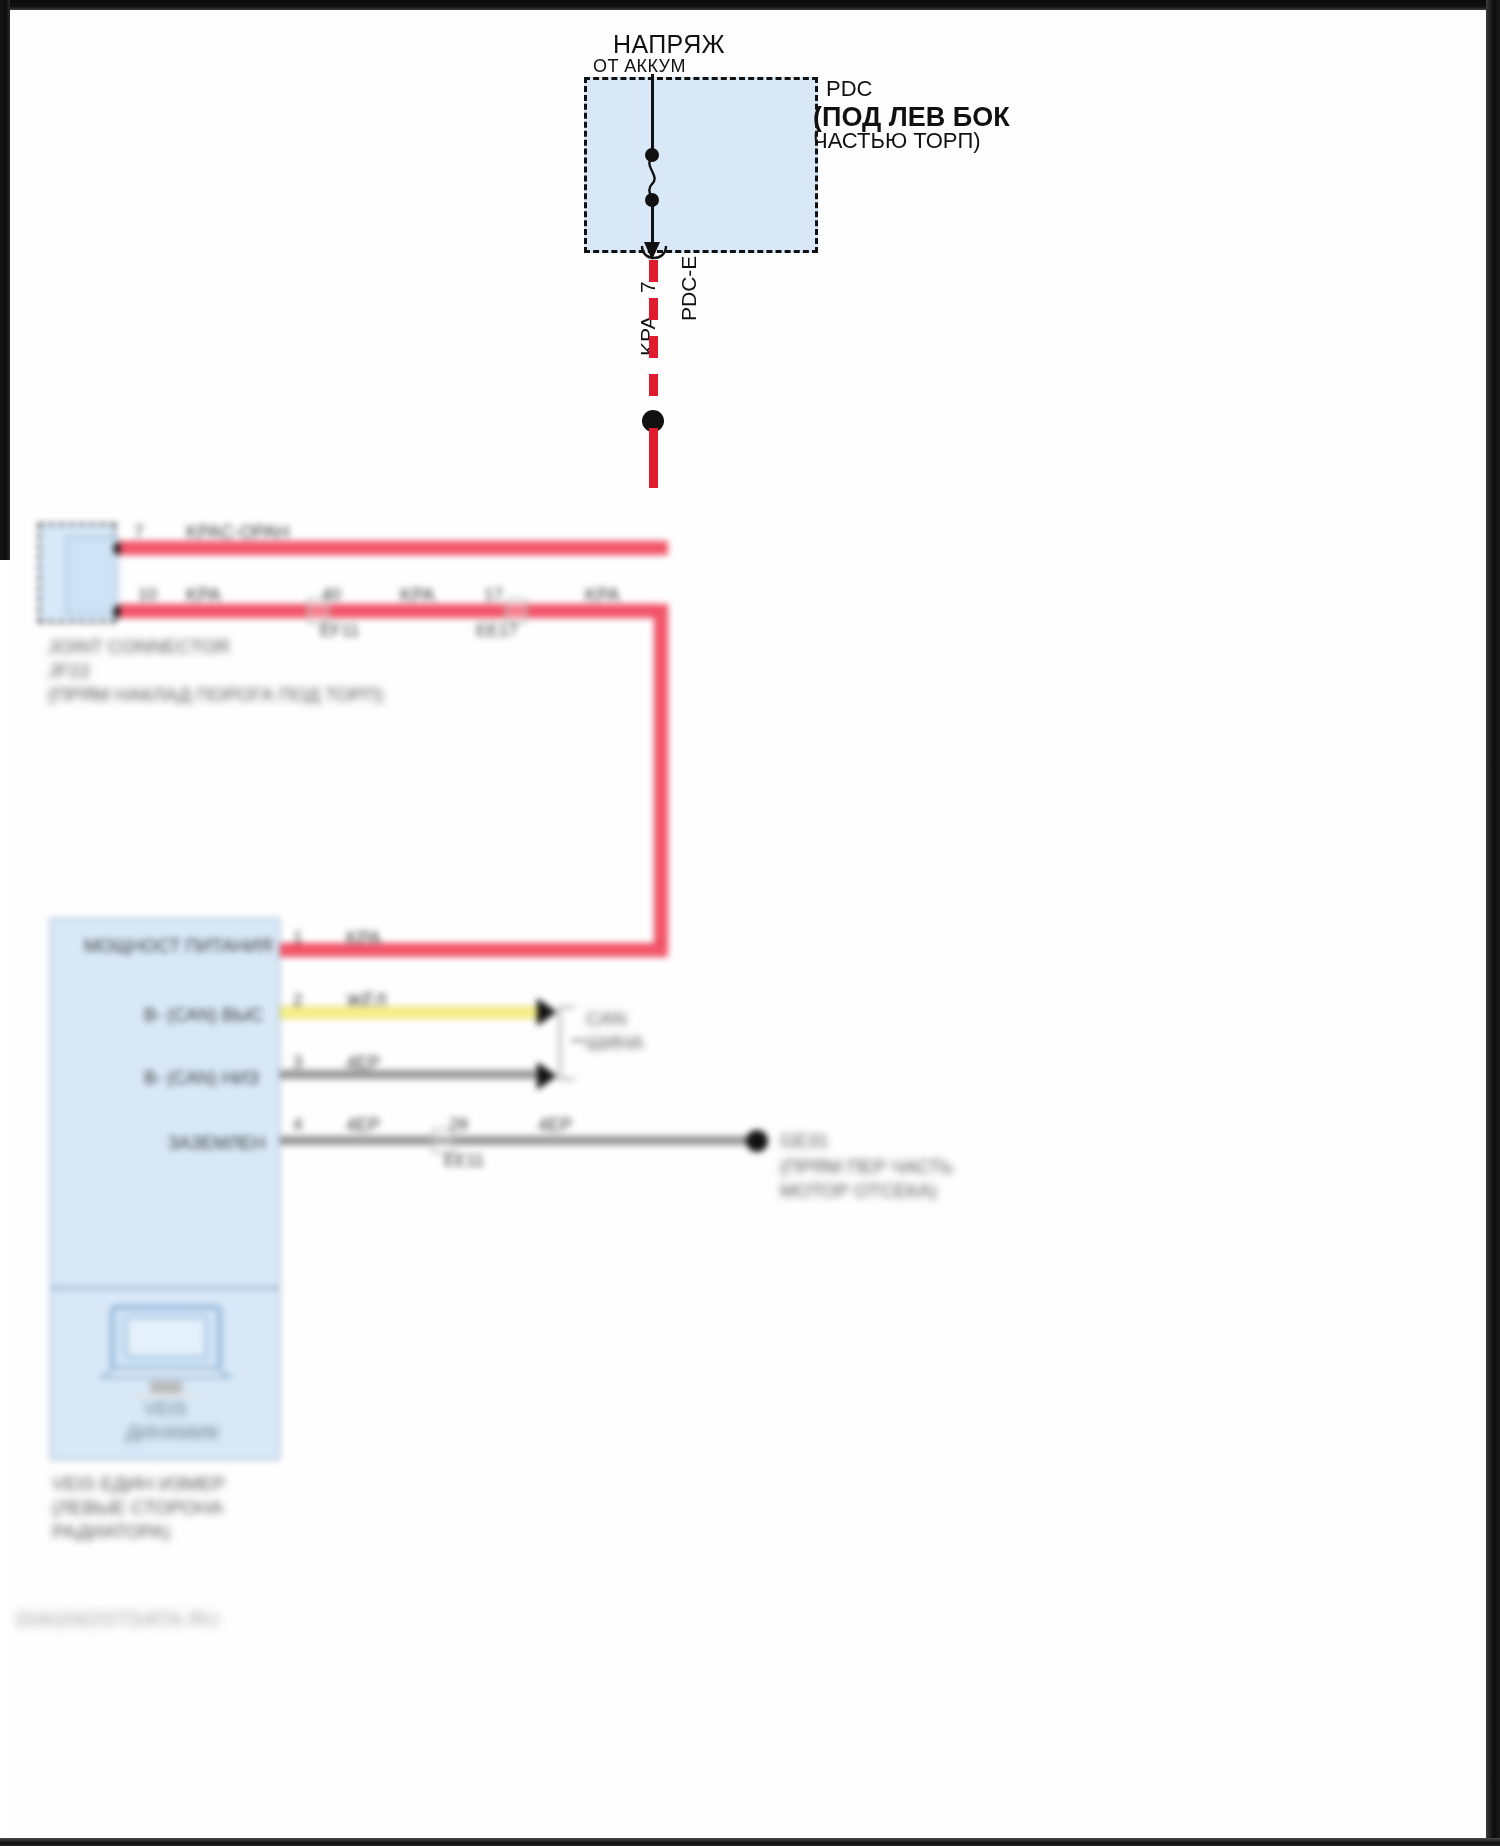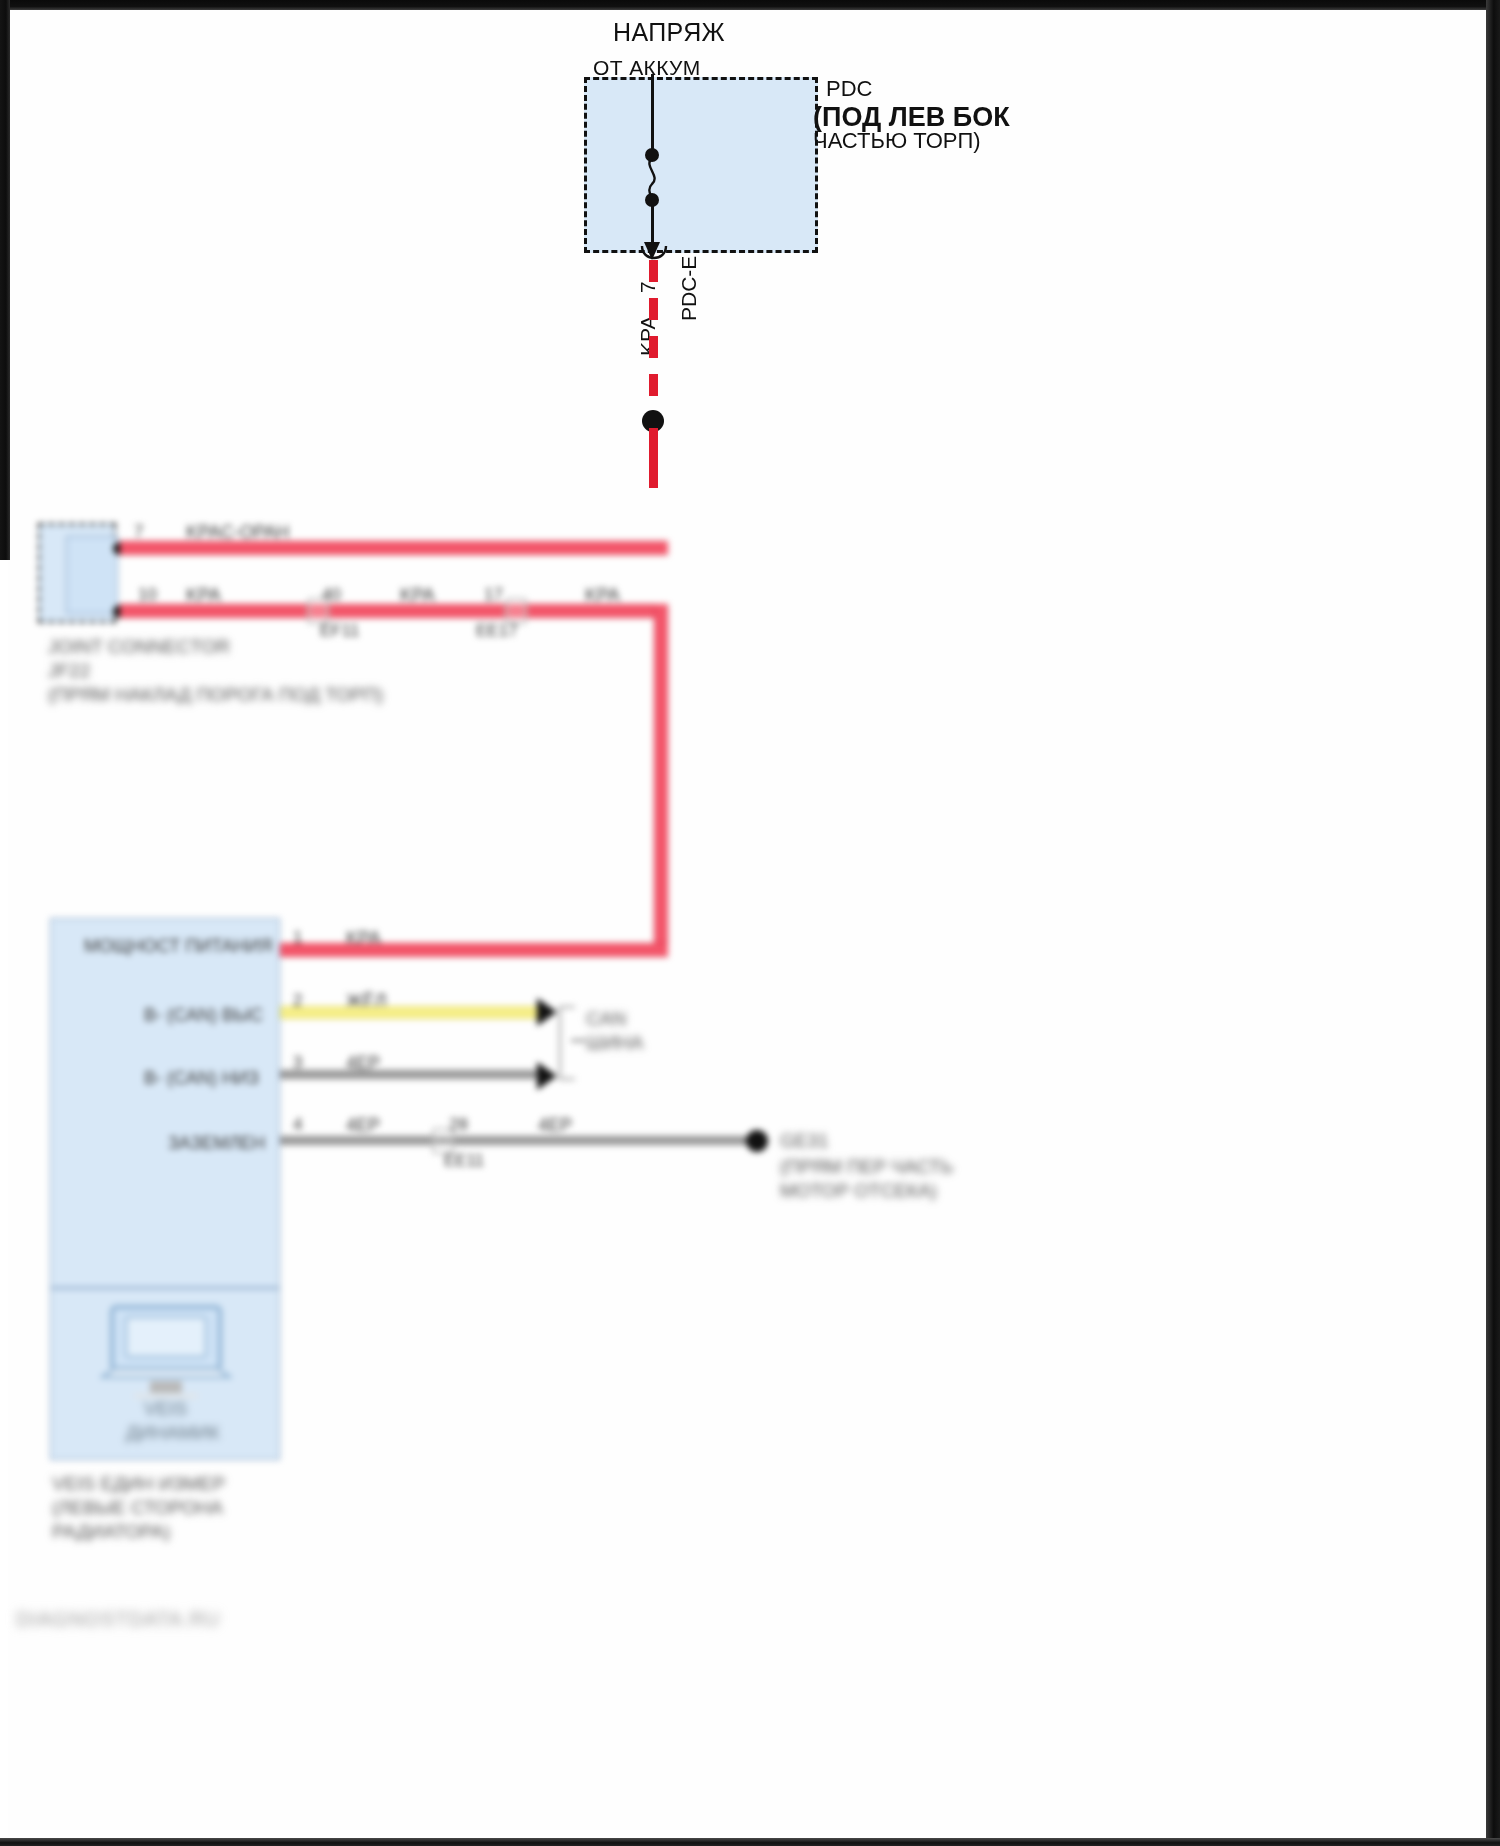--- a/index.html
+++ b/index.html
@@ -141,22 +141,22 @@
     background: rgba(255,255,255,0.25);
   }
 </style>
 </head>
 <body>
 
 <div id="page">
 
   <div class="canvas">
 
-    <div class="txt" style="left:605px; top:10px; font-size:25px; letter-spacing:.4px;">НАПРЯЖ</div>
-    <div class="txt" style="left:585px; top:48px; font-size:21px; letter-spacing:.4px;">ОТ АККУМ</div>
+    <div class="txt" style="left:605px; top:22px; font-size:25px; letter-spacing:.4px;">НАПРЯЖ</div>
+    <div class="txt" style="left:585px; top:48px; font-size:18px; letter-spacing:.4px;">ОТ АККУМ</div>
 
     <div class="blk-box" style="left:576px; top:69px; width:234px; height:176px;"></div>
 
     <div class="txt" style="left:818px; top:68px; font-size:22px;">PDC</div>
     <div class="txt" style="left:805px; top:94px; font-size:27px;font-weight:bold;">(ПОД ЛЕВ БОК</div>
     <div class="txt" style="left:805px; top:120px; font-size:22px;">ЧАСТЬЮ ТОРП)</div>
 
     <div class="wire-v" style="left:643px; top:66px; width:2.5px; height:80px;"></div>
 
     <div class="dot" style="left:637px; top:140px; width:14px; height:14px;"></div>

